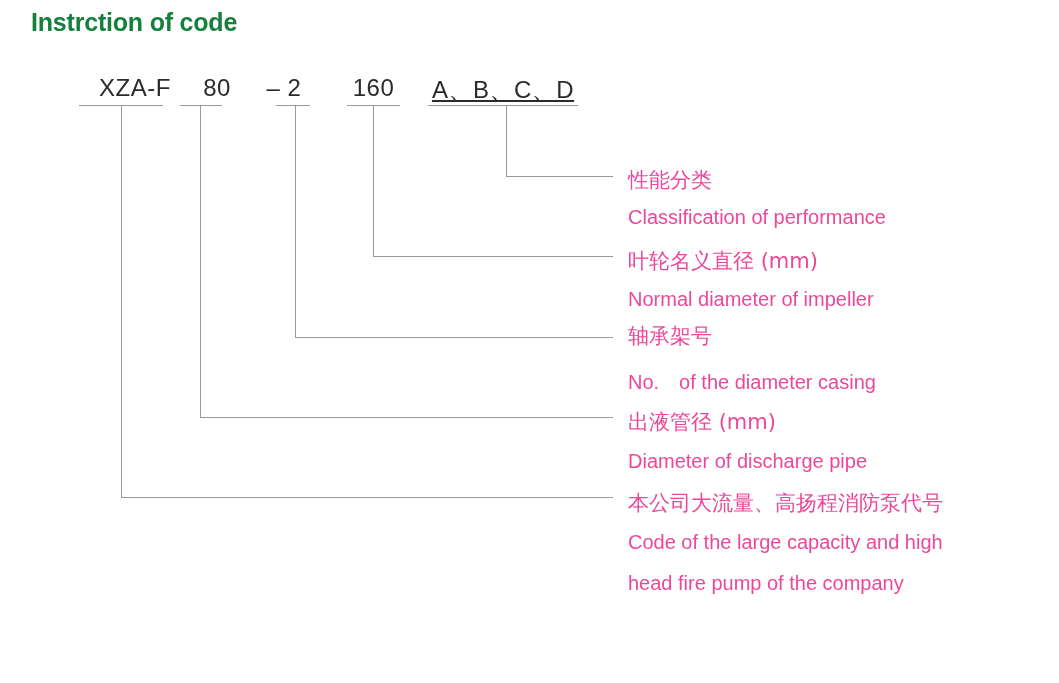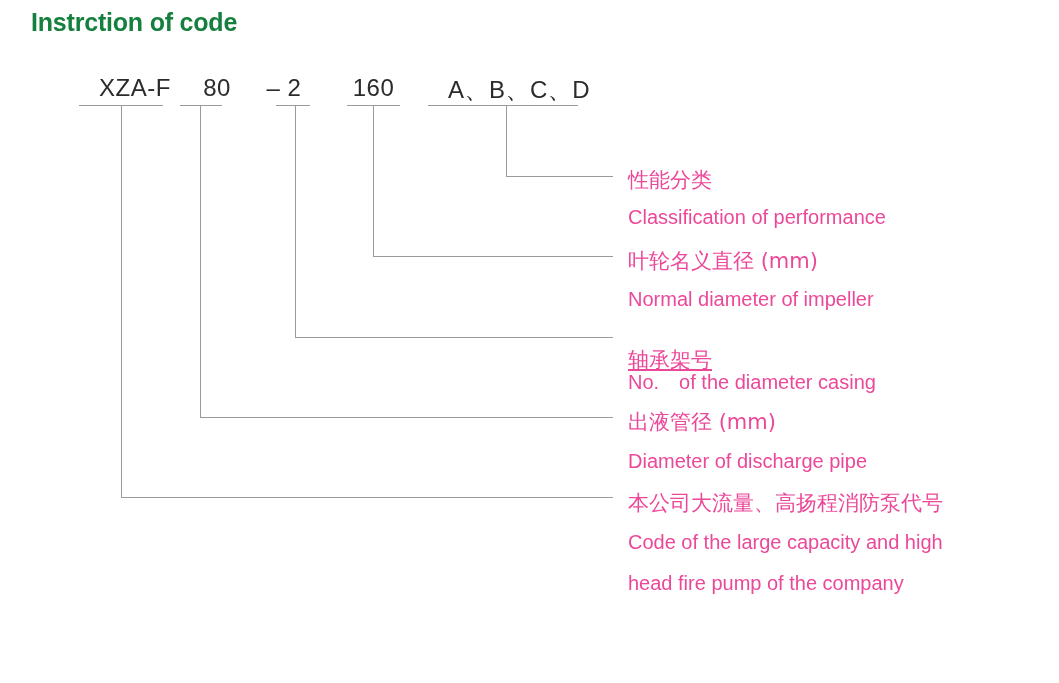--- a/index.html
+++ b/index.html
@@ -82,21 +82,21 @@
 
 <div id="canvas">
 
   <div class="title">Instrction of code</div>
 
   <div id="segments-layer">
       <div class="code-seg" style="left: 93px; width: 84px;">XZA-F</div>
       <div class="code-seg" style="left: 196px; width: 42px;">80</div>
       <div class="code-seg" style="left: 258px; width: 52px;">– 2</div>
       <div class="code-seg" style="left: 347px; width: 53px;">160</div>
-      <div class="code-seg" style="left: 444px; width: 150px;">A、B、C、D</div>
+      <div class="code-seg" style="left: 428px; width: 150px; text-decoration: underline;">A、B、C、D</div>
     </div>
   <div id="bars-layer">
       <div class="bar" style="left: 79px; top: 105px; width: 84px; background: rgb(154, 154, 154);"></div>
       <div class="bar" style="left: 180px; top: 105px; width: 42px; background: rgb(154, 154, 154);"></div>
       <div class="bar" style="left: 276px; top: 105px; width: 34px; background: rgb(154, 154, 154);"></div>
       <div class="bar" style="left: 347px; top: 105px; width: 53px; background: rgb(154, 154, 154);"></div>
       <div class="bar" style="left: 428px; top: 105px; width: 150px; background: rgb(154, 154, 154);"></div>
     </div>
   <div id="leaders-layer">
       <div class="vline" style="left: 506px; top: 105px; height: 71px; background: rgb(154, 154, 154);"></div>
@@ -108,21 +108,21 @@
       <div class="vline" style="left: 200px; top: 105px; height: 312px; background: rgb(154, 154, 154);"></div>
       <div class="hline" style="left: 200px; top: 417px; width: 413px; background: rgb(154, 154, 154);"></div>
       <div class="vline" style="left: 121px; top: 105px; height: 392px; background: rgb(154, 154, 154);"></div>
       <div class="hline" style="left: 121px; top: 497px; width: 492px; background: rgb(154, 154, 154);"></div>
     </div>
   <div id="desc-layer">
       <div class="desc cn" style="top: 166px;">性能分类</div>
       <div class="desc en" style="top: 206px;">Classification of performance</div>
       <div class="desc cn" style="top: 247px;">叶轮名义直径 (mm)</div>
       <div class="desc en" style="top: 288px;">Normal diameter of impeller</div>
-      <div class="desc cn" style="top: 346px; text-decoration: underline;">轴承架号</div>
+      <div class="desc cn" style="top: 322px;">轴承架号</div>
       <div class="desc en" style="top: 369px;">No.　of the diameter casing</div>
       <div class="desc cn" style="top: 408px;">出液管径 (mm)</div>
       <div class="desc en" style="top: 450px;">Diameter of discharge pipe</div>
       <div class="desc cn" style="top: 489px;">本公司大流量、高扬程消防泵代号</div>
       <div class="desc en" style="top: 531px;">Code of the large capacity and high</div>
       <div class="desc en" style="top: 572px;">head fire pump of the company</div>
     </div>
 
 </div>
 

